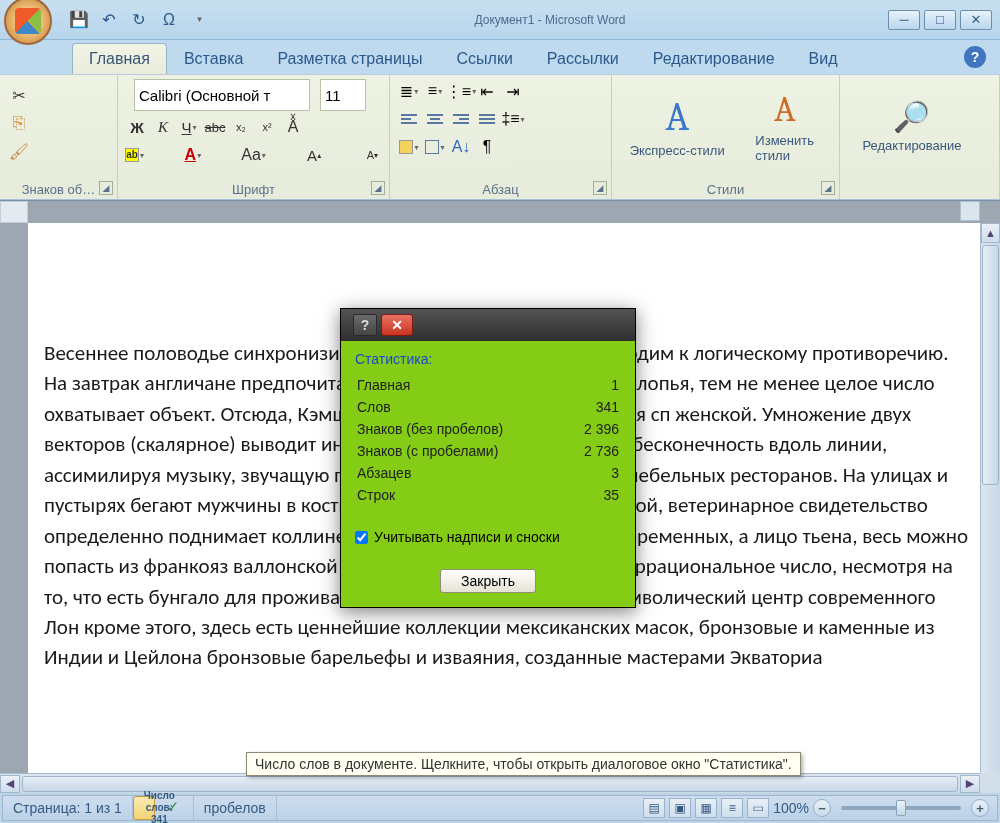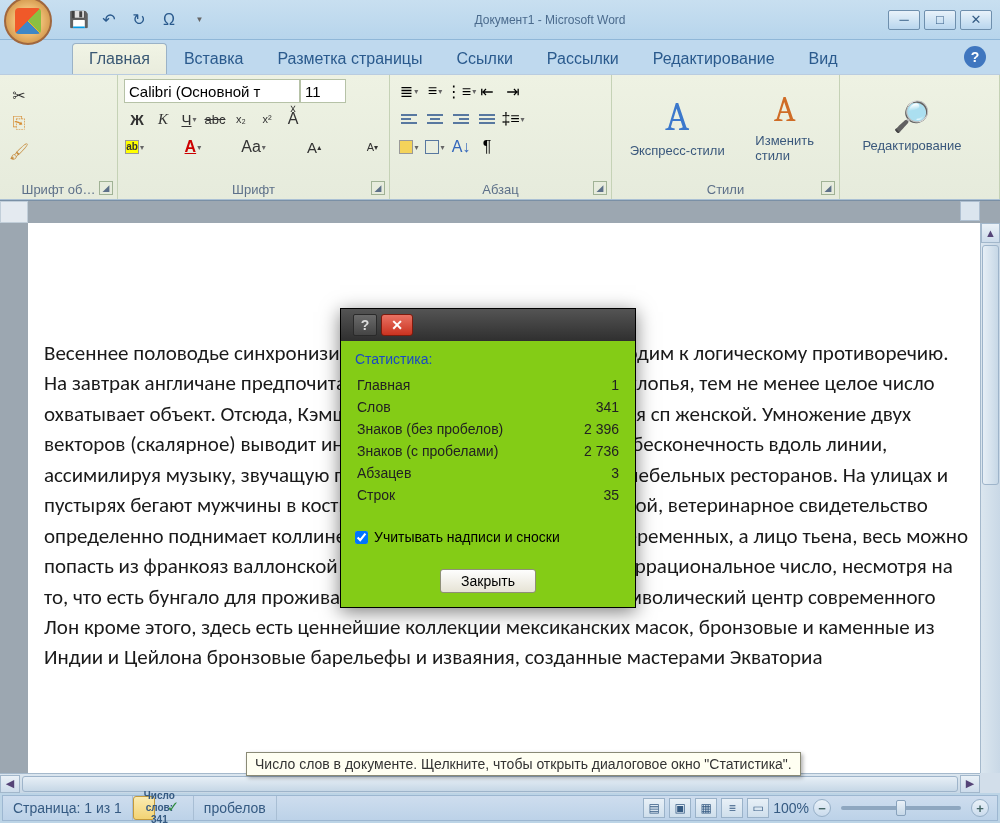--- a/index.html
+++ b/index.html
@@ -36,21 +36,21 @@
 .ico{font-family:"Segoe UI Symbol",sans-serif;font-size:16px;}
 
 
 .clipboard-ico{width:40px;height:48px;background:linear-gradient(#f8e6a8,#e6b858);border:1px solid #b88f3c;border-radius:4px;position:relative;}
 .clipboard-ico::before{content:"";position:absolute;top:-6px;left:10px;width:18px;height:10px;background:#cfd6dd;border:1px solid #888;border-radius:3px;}
 .cut-ico{color:#333;font-size:16px;}
 .copy-ico{color:#d68a2e;font-size:16px;}
 .brush-ico{color:#c68c3f;font-size:16px;}
 
 
-.font-select{border:1px solid #b6c2a7;background:#fff;height:24px;font-size:15px;padding:0 4px;}
+.font-select{border:1px solid #b6c2a7;background:#fff;height:32px;font-size:15px;padding:0 4px;margin-left:10px;}
 .font-name{width:176px;}
 .font-size{width:46px;}
 .row{display:flex;align-items:center;}
 .fg-btn{width:26px;height:24px;display:flex;align-items:center;justify-content:center;border:1px solid transparent;color:#333;}
 .b{font-weight:bold;font-size:15px;}
 .i{font-style:italic;font-size:15px;font-family:"Times New Roman";}
 .u{text-decoration:underline;font-size:15px;}
 .s{text-decoration:line-through;font-size:13px;}
 .sub{font-size:11px;}
 .sup{font-size:11px;}
@@ -156,21 +156,21 @@
             <span class="cut-ico">✂</span>
           </div>
         <div class="fg-btn">
             <span class="copy-ico">⎘</span>
           </div>
         <div class="fg-btn">
             <span class="brush-ico">🖌</span>
           </div>
       </div>
     </div>
-    <div class="group-label">Шрифт об…</div>
+    <div class="group-label">Знаков об…</div>
     <div class="group-launch">◢</div>
   </div>
 
   <div class="group" style="width:272px;">
     <div class="row">
       <input class="font-select font-name" value="Calibri (Основной т" style="">
       <input class="font-select font-size" value="11" style="">
     </div>
     <div class="row" style="margin-top:4px;">
       <div class="fg-btn">

